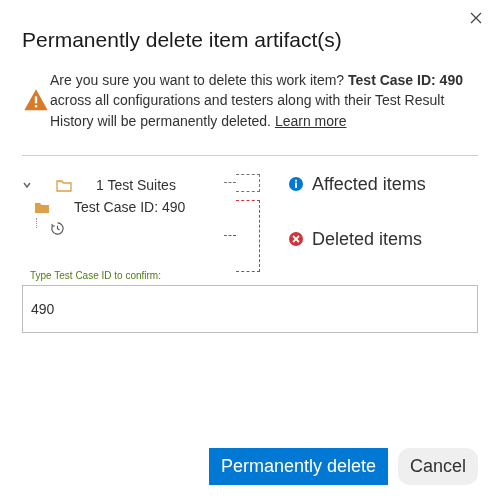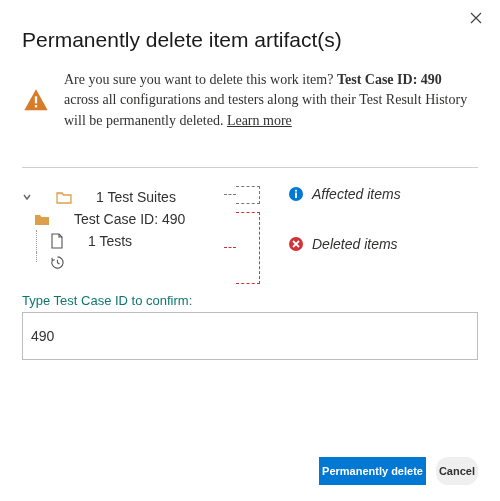--- a/index.html
+++ b/index.html
@@ -16,21 +16,21 @@
   .dialog { padding: 14px 22px 20px 22px; }
   .close {
     position:absolute; top:8px; right:14px;
     font-size:16px; color:#444; cursor:pointer;
     width:20px; height:20px; display:flex; align-items:center; justify-content:center;
   }
   h1.title {
     font-weight:400; font-size:21px; color:#1b1a19;
     margin: 14px 0 18px 0;
   }
-  .warn-row { display:flex; gap:14px; margin-bottom:36px;font-family:Liberation Serif, serif; }
+  .warn-row { display:flex; gap:0; margin-bottom:24px; }
   .warn-icon { flex:0 0 auto; margin-top:2px; }
   .warn-text { line-height:1.45; color:#323130; }
   .warn-text a { color:#323130; text-decoration:underline; cursor:pointer; }
   .b { font-weight:600; }
   hr.sep { border:none; border-top:1px solid #cfcfcf; margin:0 0 18px 0; }
 
   .mid { display:flex; gap:8px; margin-bottom:20px; }
   .tree { flex:0 0 200px; }
   .tree-row { display:flex; align-items:center; gap:24px; padding:3px 0; font-size:14px; color:#323130; }
   .tree-row.indent1 { padding-left:12px; position:relative; }
@@ -48,32 +48,32 @@
   }
   .bracket-del {
     position:absolute; top:26px; left:6px; width:24px; height:72px;
     border:1.6px dashed #d13438; border-left:none;
   }
   .bracket-del::before{
     content:""; position:absolute; left:-12px; top:34px; width:12px; border-top:1.6px dashed #d13438;
   }
 
   .legend { flex:1 1 auto; padding-left:10px; }
-  .leg-row { display:flex; align-items:center; gap:8px; font-size:14px; color:#323130;font-style:italic; }
+  .leg-row { display:flex; align-items:center; gap:8px; font-size:18px; color:#323130; }
   .leg-aff { margin-top:0px; }
   .leg-del { margin-top:34px;gap:8px; }
 
-  .confirm-label { color:#0f766e; font-size:13px; margin-bottom:4px; }
+  .confirm-label { color:#4d7c0f; font-size:10px; margin-bottom:4px;margin-left:8px; }
   .confirm-input {
     width:100%; border:1px solid #bdbdbd; padding:15px 8px; font-size:14px;
     font-family:inherit; color:#323130; outline:none;
   }
 
   .footer { position:absolute; right:22px; bottom:16px; display:flex; gap:10px; }
-  .btn { font-family:inherit; font-size:11px; padding:8px 3px; border:none; cursor:pointer;font-weight:bold; }
+  .btn { font-family:inherit; font-size:18px; padding:8px 12px; border:none; cursor:pointer; }
   .btn-primary { background:#0078d4; color:#fff; }
   .btn-secondary { background:#efefef; color:#323130;border-radius:12px; }
 
   .ico { display:inline-flex; align-items:center; justify-content:center; }
 </style>
 </head>
 <body>
 
 <div class="dialog">
 
@@ -122,30 +122,20 @@
 
       <div class="tree-row indent1">
         <span class="ico">
           <svg width="16" height="14" viewBox="0 0 16 14">
               <path d="M1 3 h5 l1.5 2 H15 v8 H1 Z" fill="#dca04a"></path>
             </svg>
         </span>
         <span>Test Case ID: 490</span>
       </div>
 
-      <div class="tree-row indent2">
-        <span class="vline"></span>
-        <span class="ico">
-          <svg width="14" height="16" viewBox="0 0 14 16">
-              <path d="M2 1 h7 l3 3 v11 H2 Z" fill="none" stroke="#555" stroke-width="1.1"></path>
-              <path d="M9 1 v3 h3" fill="none" stroke="#555" stroke-width="1.1"></path>
-            </svg>
-        </span>
-        <span>1 Tests</span>
-      </div>
 
       <div class="tree-row indent2">
         <span class="vline" style="bottom:50%;"></span>
         <span class="ico">
           <svg width="15" height="15" viewBox="0 0 16 16">
               <path d="M8 2 a6 6 0 1 1 -5.5 3.6" fill="none" stroke="#555" stroke-width="1.2"></path>
               <path d="M2 3 l0.5 2.6 l2.6 -0.5" fill="none" stroke="#555" stroke-width="1.2"></path>
               <path d="M8 5 v3.2 l2.2 1.3" fill="none" stroke="#555" stroke-width="1.2"></path>
             </svg>
         </span>

